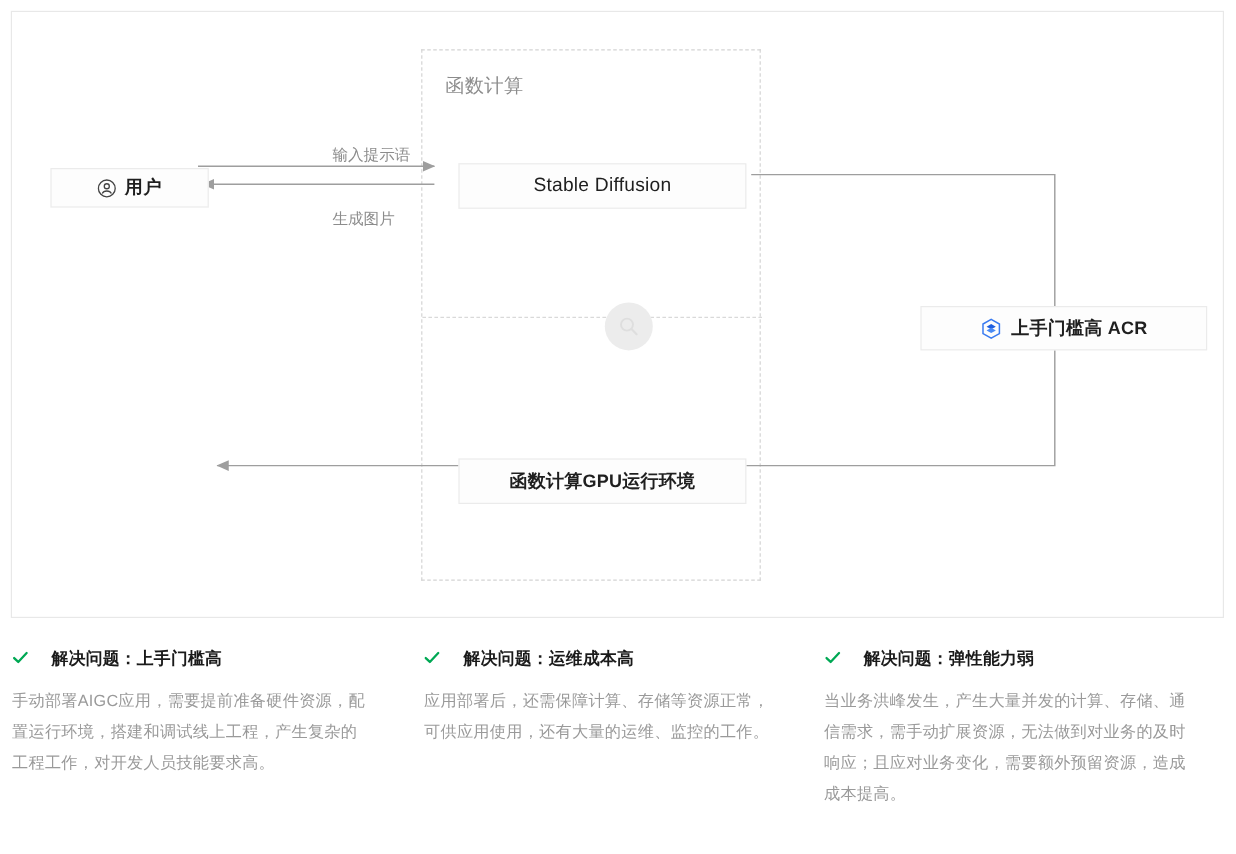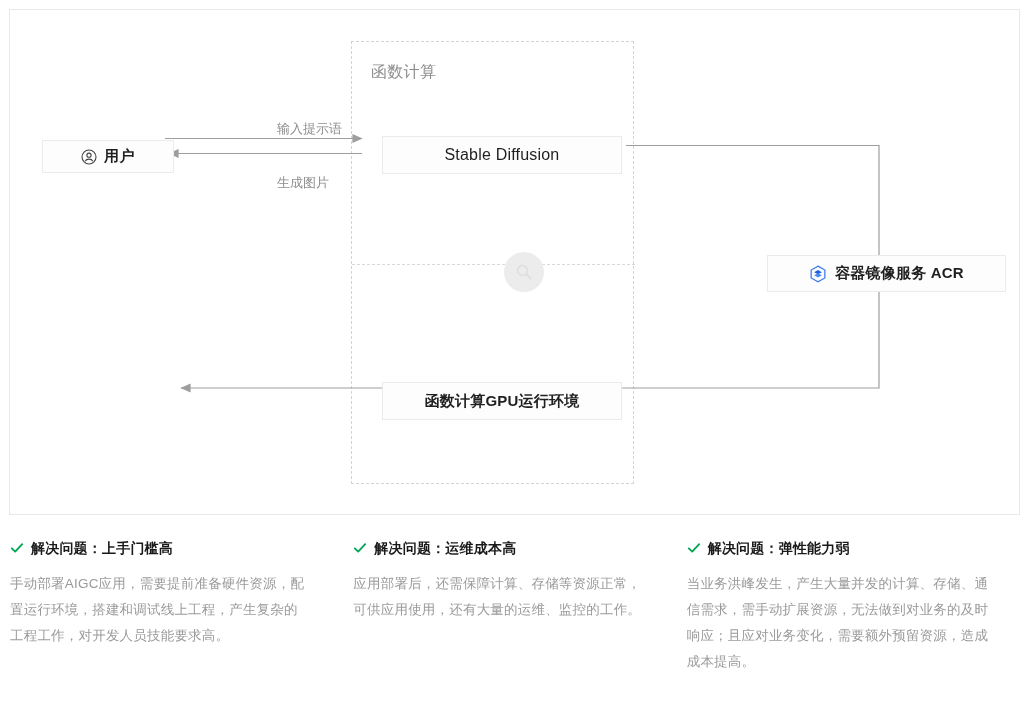--- a/index.html
+++ b/index.html
@@ -153,21 +153,21 @@
   .feature-col {
     width: 345px;
     box-sizing: border-box;
     padding-right: 33px;
   }
   .feature-col:nth-child(1) { padding-left: 10px; }
   .feature-col:nth-child(2) { padding-left: 355px; margin-left: -345px; width: 690px; }
   .feature-head {
     display: flex;
     align-items: center;
-    gap: 7px;
+    gap: 19px;
     font-size: 14px;
     font-weight: 700;
     color: #1a1a1a;
     margin-bottom: 13px;
     letter-spacing: .2px;
   }
   .feature-body {
     font-size: 13.5px;
     line-height: 26px;
     color: #9a9a9a;
@@ -225,21 +225,21 @@
   </div>
 
   <div class="node-box" id="acr-node">
     <span style="display:flex;">
       <svg width="18" height="18" viewBox="0 0 20 20" aria-hidden="true">
         <path d="M10 1.3 L17.6 5.6 L17.6 14.4 L10 18.7 L2.4 14.4 L2.4 5.6 Z" fill="none" stroke="#3a7bf0" stroke-width="1.4"></path>
         <path d="M10 5.6 L14.3 8 L10 10.4 L5.7 8 Z" fill="#1f5fe0"></path>
         <path d="M10 9.1 L14.3 11.5 L10 13.9 L5.7 11.5 Z" fill="#4a8bf5"></path>
       </svg>
     </span>
-    <span>容器镜像服务 ACR</span>
+    <span>上手门槛高 ACR</span>
   </div>
 
   <div id="zoom-watermark">
     <svg width="20" height="20" viewBox="0 0 20 20" aria-hidden="true">
       <circle cx="8.5" cy="8.5" r="5" fill="none" stroke="#dedede" stroke-width="1.6"></circle>
       <line x1="12.2" y1="12.2" x2="16.5" y2="16.5" stroke="#dedede" stroke-width="1.8" stroke-linecap="round"></line>
     </svg>
   </div>
 
 </div>

